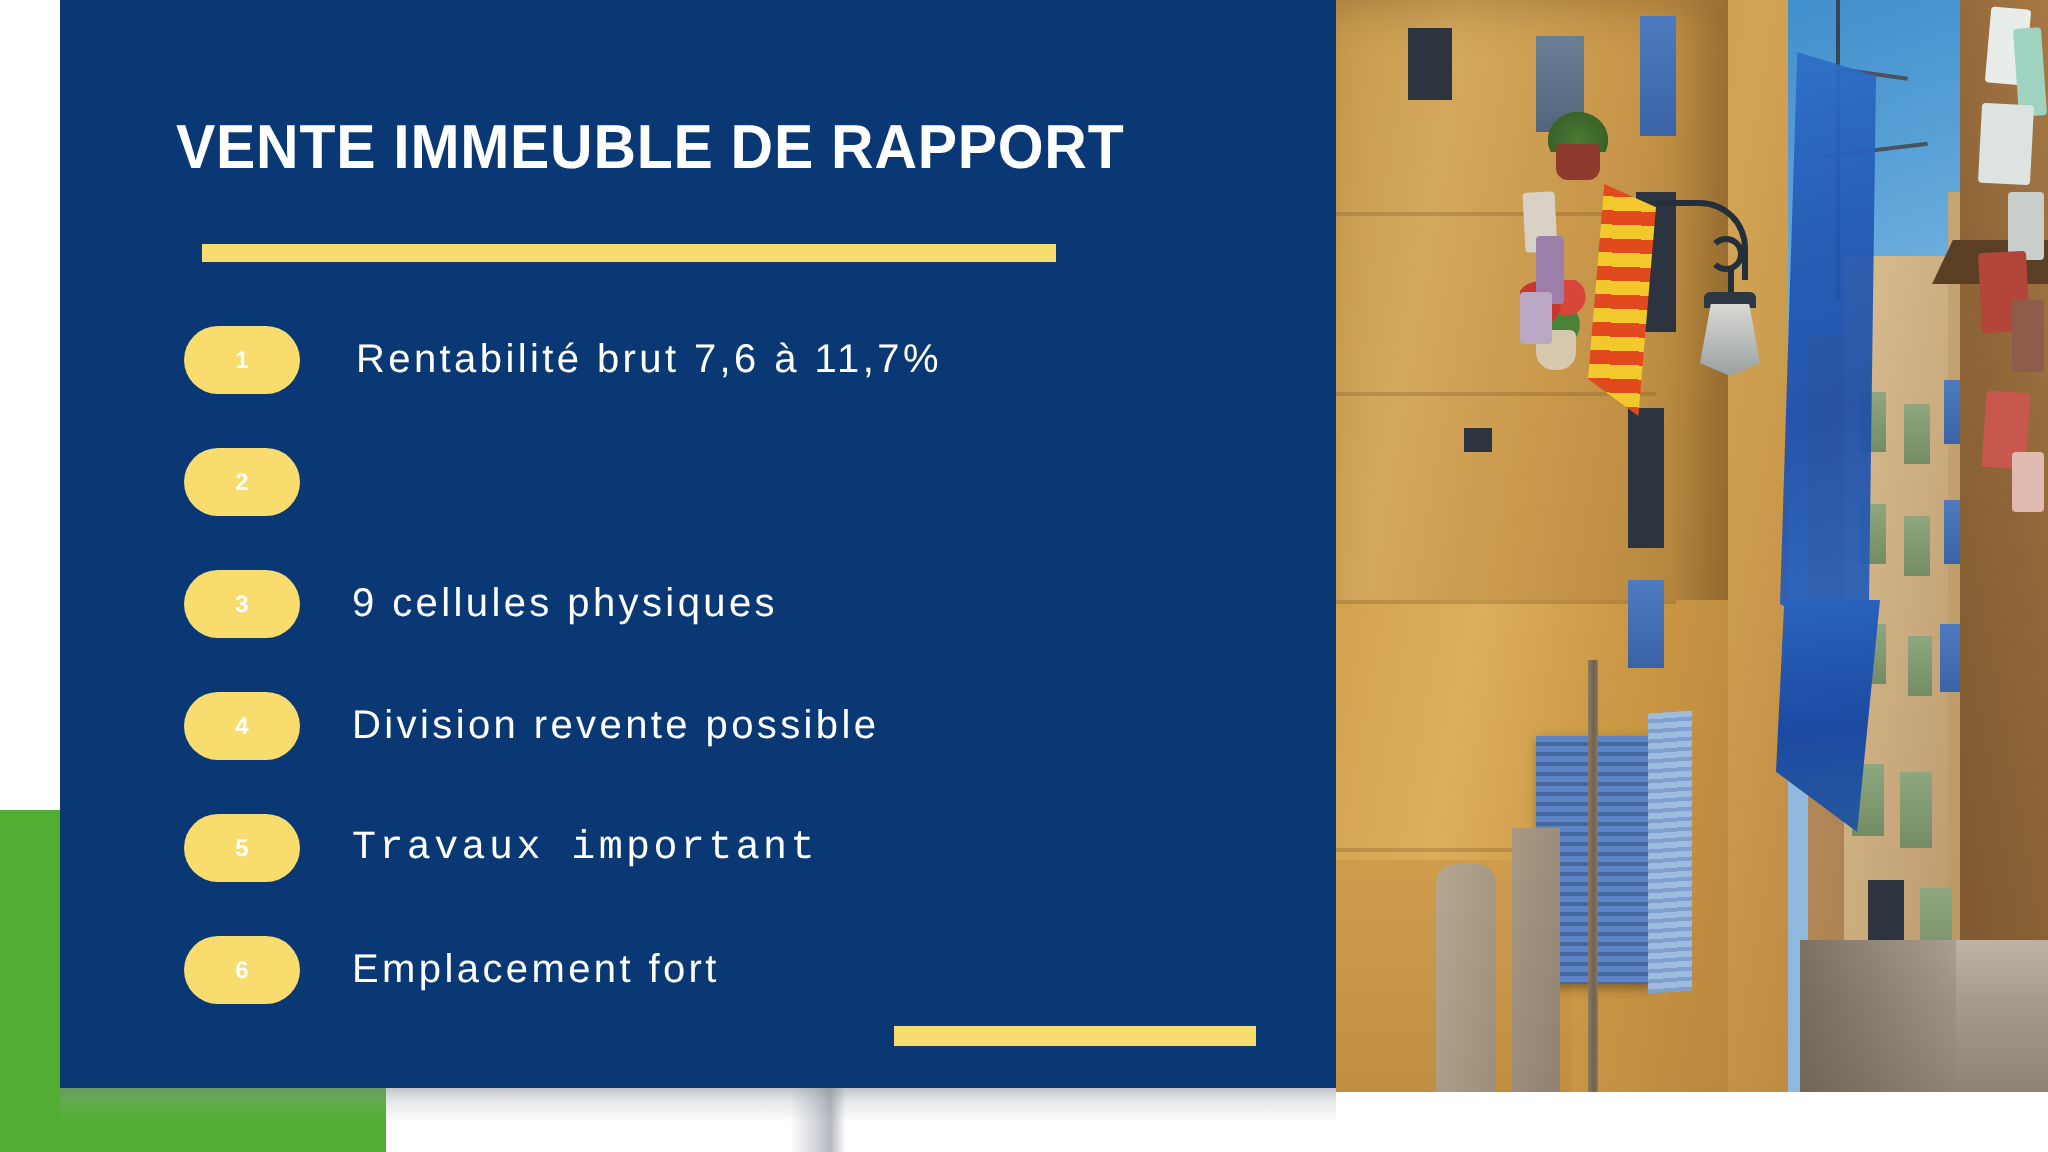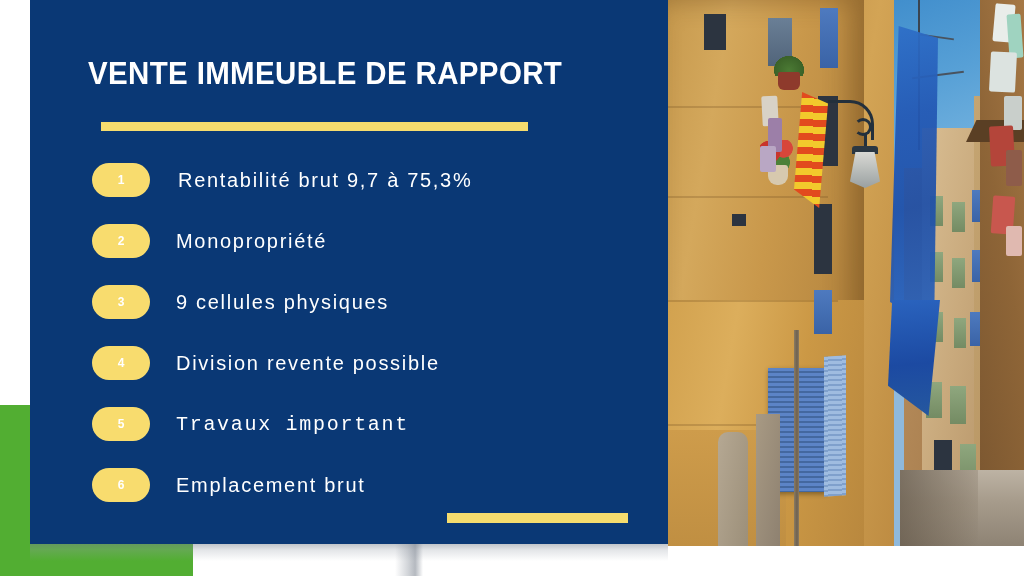--- a/index.html
+++ b/index.html
@@ -361,46 +361,45 @@
   <div class="blue-panel">
 
     <div class="slide-title">VENTE IMMEUBLE DE RAPPORT</div>
 
     <div class="title-rule"></div>
 
     <div class="bullet-list">
 
       <div class="bullet-row" style="top:163px;">
         <span class="badge">1</span>
-        <span class="bullet-text" style="margin-left:28px;">Rentabilité brut 9,7 à 75,3%</span>
+        <span class="bullet-text" style="margin-left:28px;">Rentabilité brut 7,6 à 11,7%</span>
       </div>
 
       <div class="bullet-row" style="top:224px;">
         <span class="badge">2</span>
-        <span class="bullet-text" style="margin-left:26px;">Monopropriété</span>
       </div>
 
       <div class="bullet-row" style="top:285px;">
         <span class="badge">3</span>
         <span class="bullet-text" style="margin-left:26px;">9 cellules physiques</span>
       </div>
 
       <div class="bullet-row" style="top:346px;">
         <span class="badge">4</span>
         <span class="bullet-text" style="margin-left:26px;">Division revente possible</span>
       </div>
 
       <div class="bullet-row" style="top:407px;">
         <span class="badge">5</span>
         <span class="bullet-text" style="margin-left:26px;font-family:Liberation Mono, monospace;">Travaux important</span>
       </div>
 
       <div class="bullet-row" style="top:468px;">
         <span class="badge">6</span>
-        <span class="bullet-text" style="margin-left:26px;">Emplacement brut</span>
+        <span class="bullet-text" style="margin-left:26px;">Emplacement fort</span>
       </div>
 
     </div>
   </div>
 
   <div class="bottom-rule"></div>
 
   <div class="photo">
 
     <div class="ph sky"></div>

